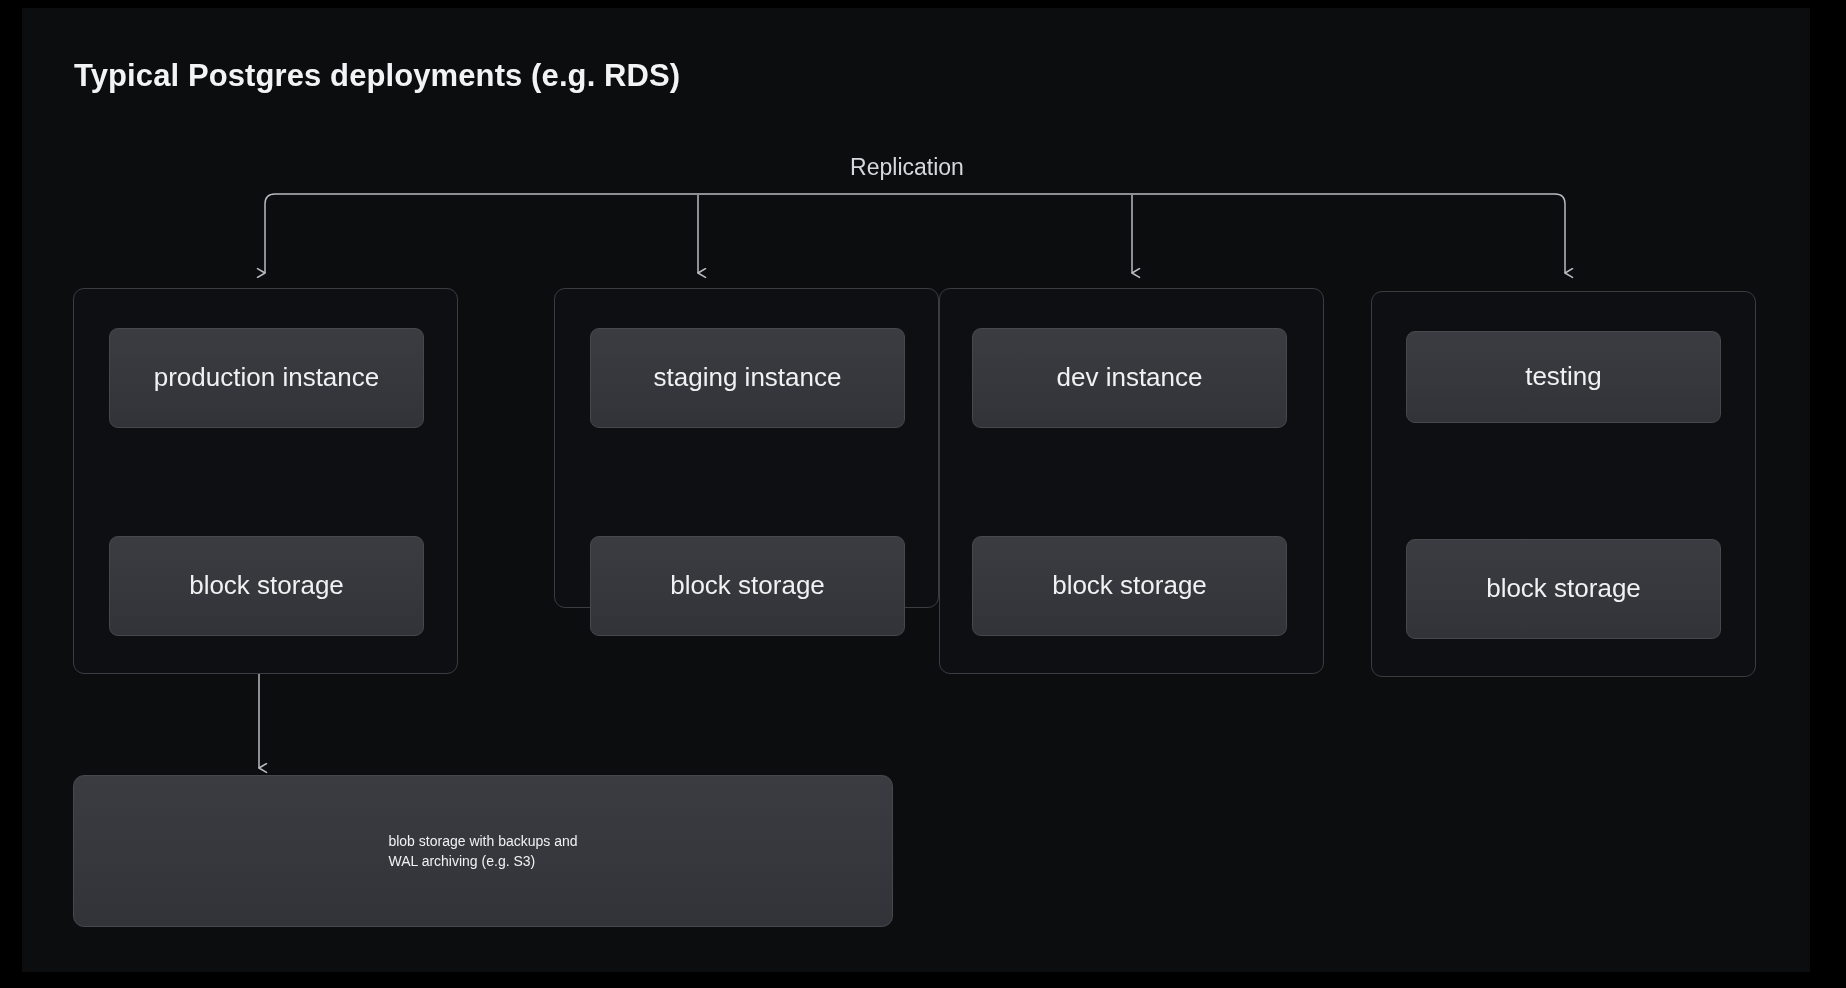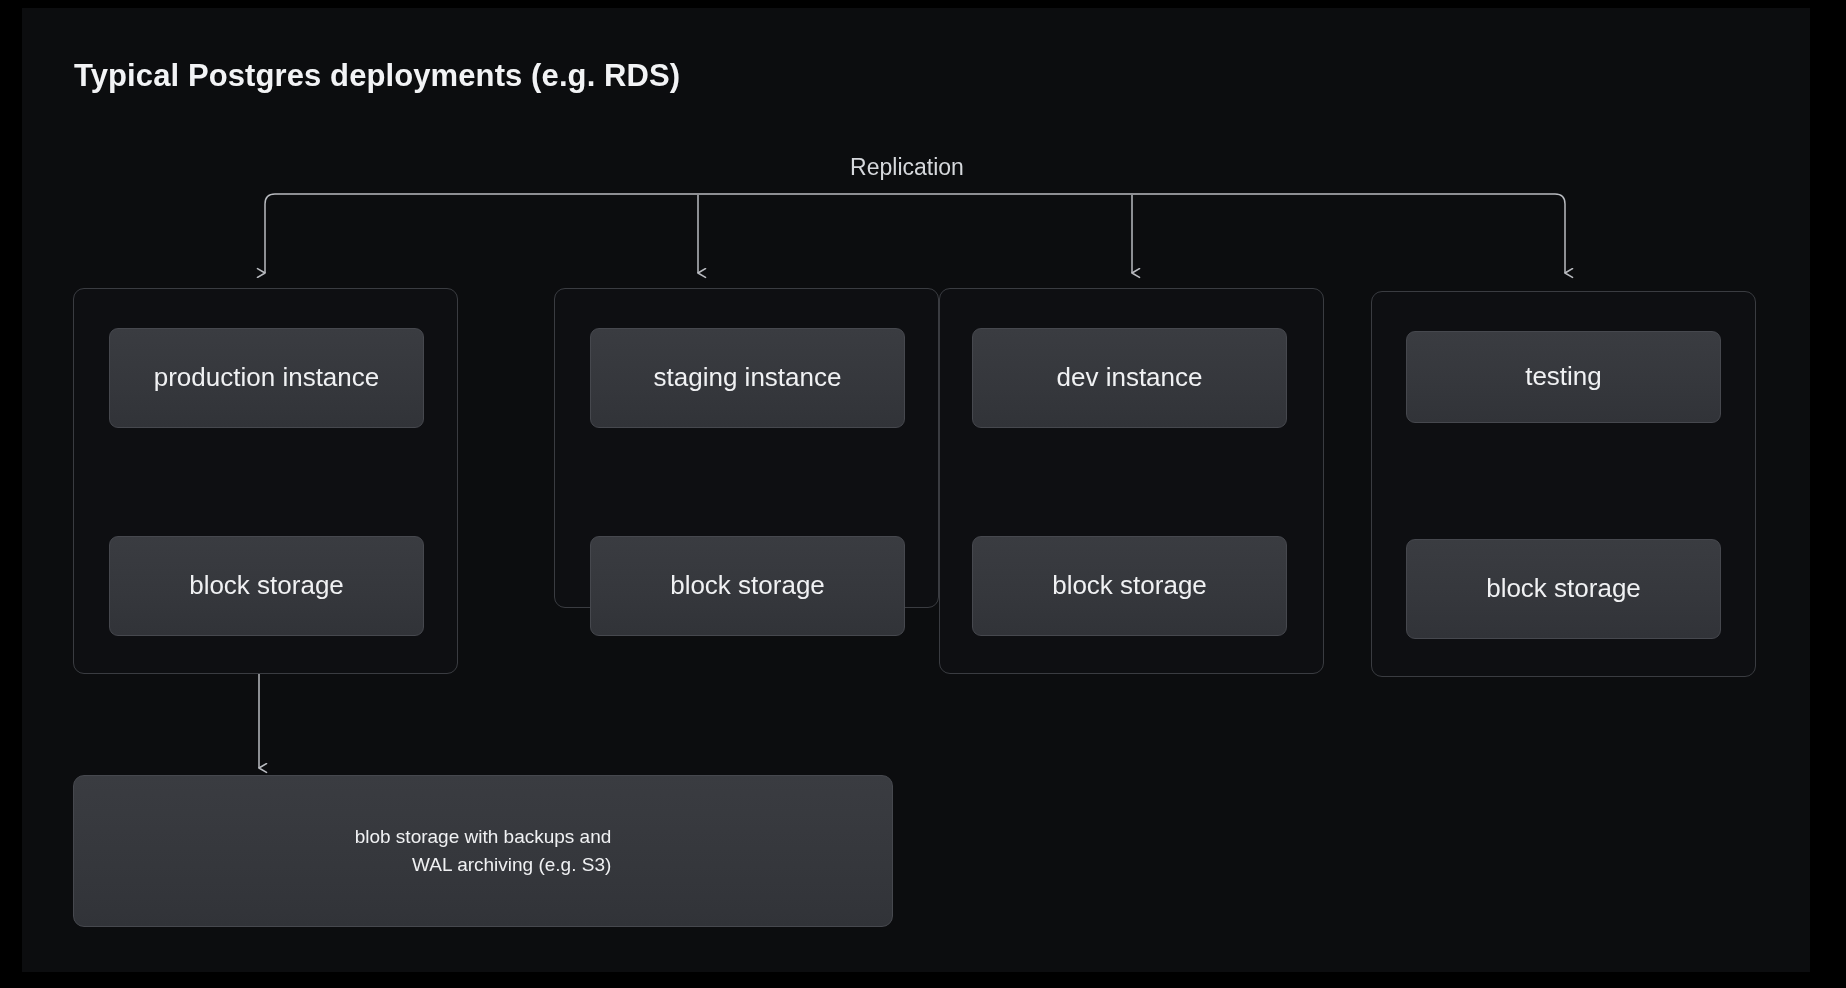--- a/index.html
+++ b/index.html
@@ -95,23 +95,23 @@
 
   #blob-storage-box {
     position: absolute;
     box-sizing: border-box;
     border: 1px solid #46484e;
     border-radius: 11px;
     background: linear-gradient(180deg, #3a3c41 0%, #35373c 60%, #313338 100%);
     display: flex;
     align-items: center;
     justify-content: center;
-    text-align: right;
+    text-align: left;
     color: #f0f1f3;
-    font-size: 19px;
+    font-size: 14px;
     line-height: 1.45;
     white-space: pre-line;
   }
 </style>
 </head>
 <body>
 
 <div id="stage">
   <div id="panel">
 

